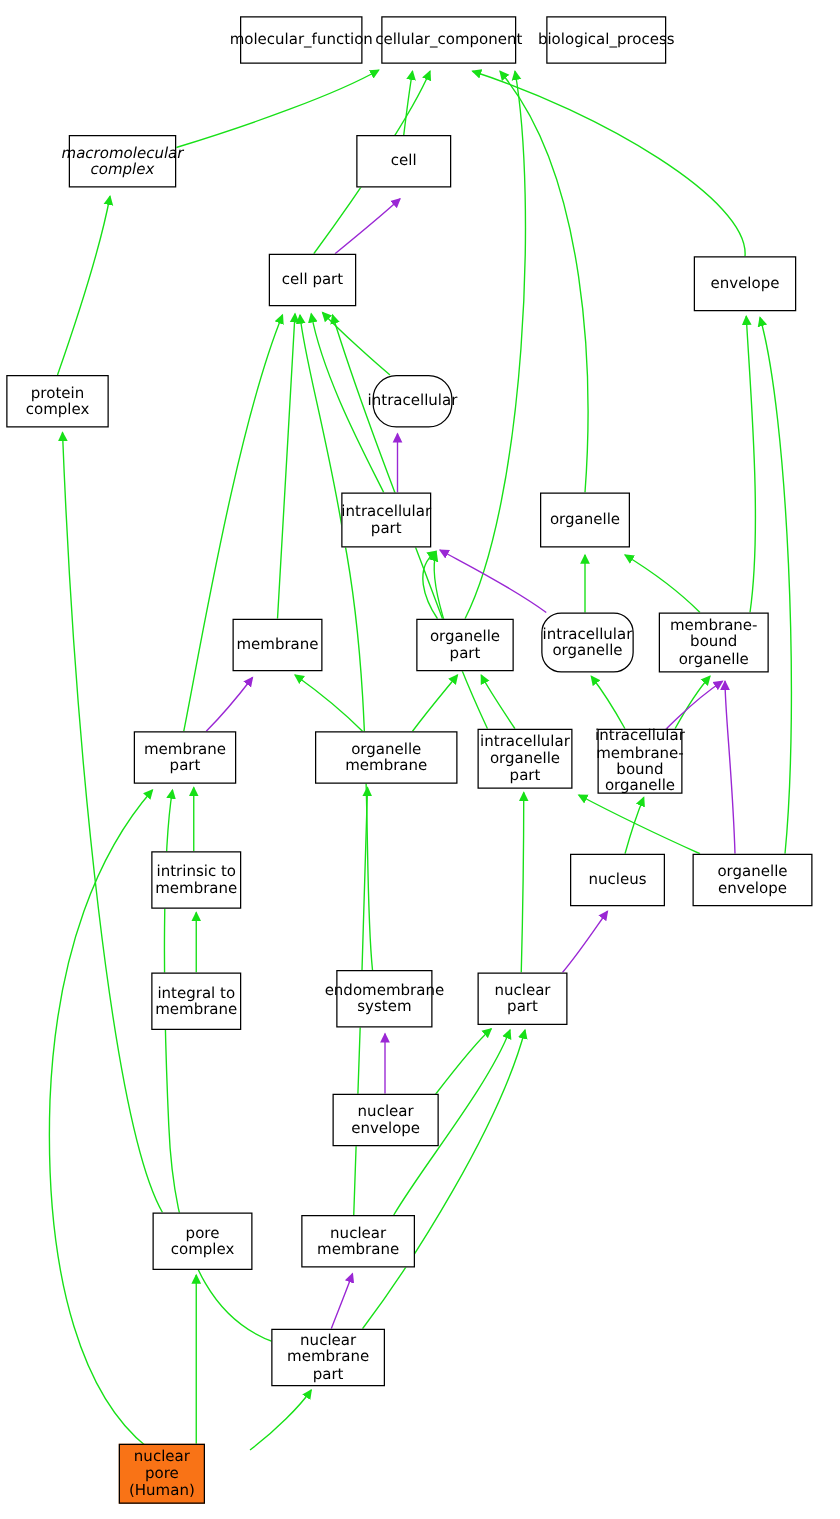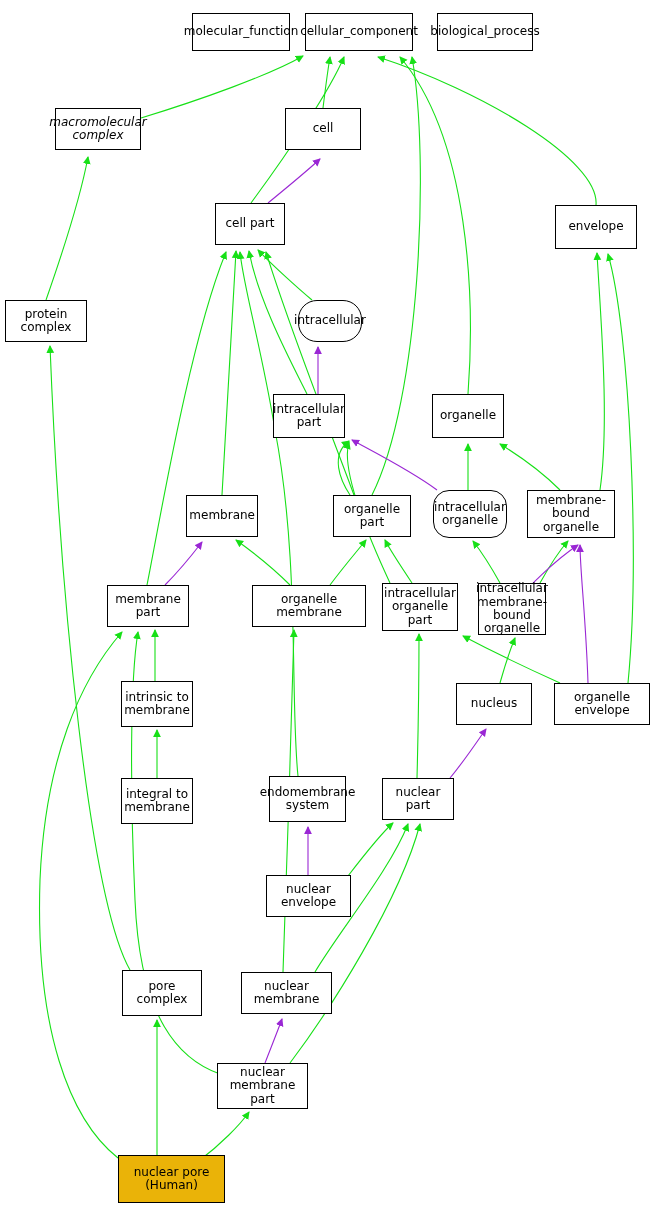--- a/index.html
+++ b/index.html
@@ -141,21 +141,21 @@
     </div>
 <div class="node" style="left: 298px; top: 300px; width: 64px; height: 42px; border-radius: 19px;">
       <span>intracellular</span>
     </div>
 <div class="node" style="left: 273px; top: 394px; width: 72px; height: 44px;">
       <span>intracellular part</span>
     </div>
 <div class="node" style="left: 432px; top: 394px; width: 72px; height: 44px;">
       <span>organelle</span>
     </div>
-<div class="node" style="left: 186px; top: 495px; width: 72px; height: 42px; justify-content: flex-end;">
+<div class="node" style="left: 186px; top: 495px; width: 72px; height: 42px;">
       <span>membrane</span>
     </div>
 <div class="node" style="left: 333px; top: 495px; width: 78px; height: 42px;">
       <span>organelle part</span>
     </div>
 <div class="node" style="left: 433px; top: 490px; width: 74px; height: 48px; border-radius: 16px;">
       <span>intracellular organelle</span>
     </div>
 <div class="node" style="left: 527px; top: 490px; width: 88px; height: 48px;">
       <span>membrane-bound organelle</span>
@@ -195,17 +195,17 @@
     </div>
 <div class="node" style="left: 122px; top: 970px; width: 80px; height: 46px;">
       <span>pore complex</span>
     </div>
 <div class="node" style="left: 241px; top: 972px; width: 91px; height: 42px;">
       <span>nuclear membrane</span>
     </div>
 <div class="node" style="left: 217px; top: 1063px; width: 91px; height: 46px;">
       <span>nuclear membrane part</span>
     </div>
-<div class="node highlight" style="left: 118px; top: 1155px; width: 107px; height: 48px; background: #eab308;">
+<div class="node highlight" style="left: 95px; top: 1155px; width: 69px; height: 48px; background: #f97316;">
       <span>nuclear pore (Human)</span>
     </div>
 
 </div>
 
 </body></html>

